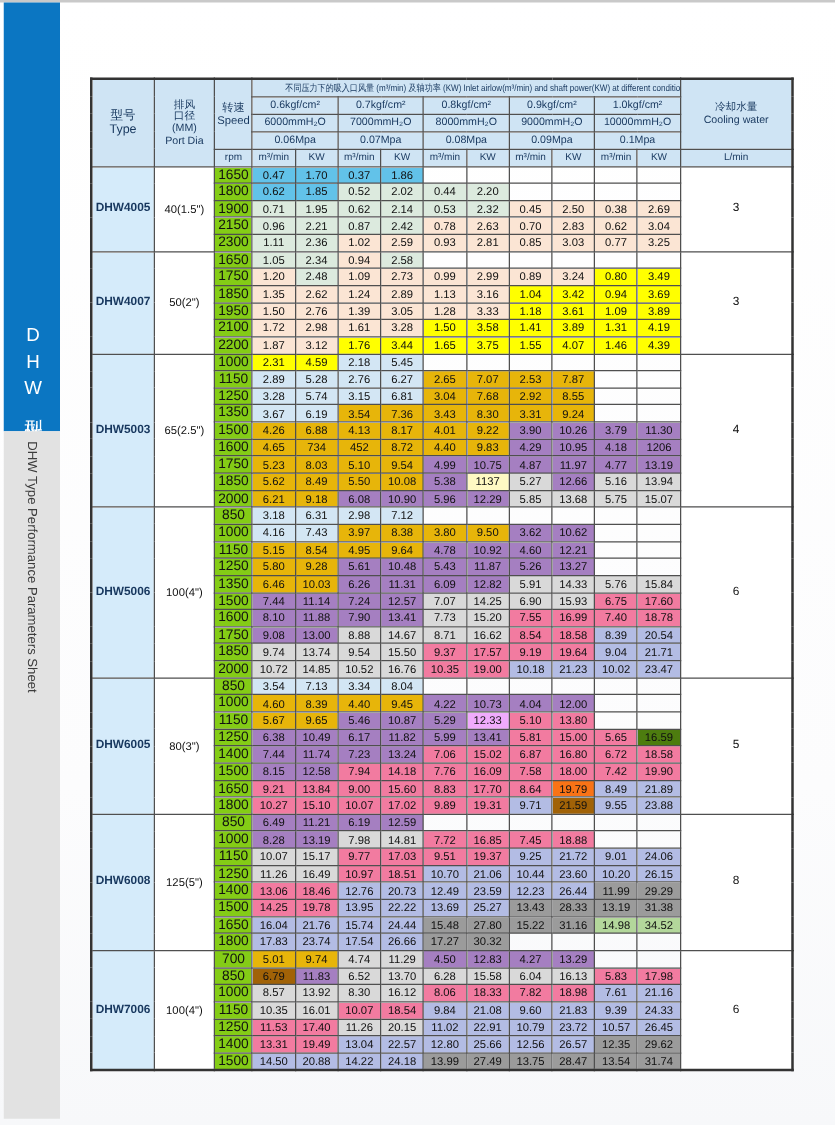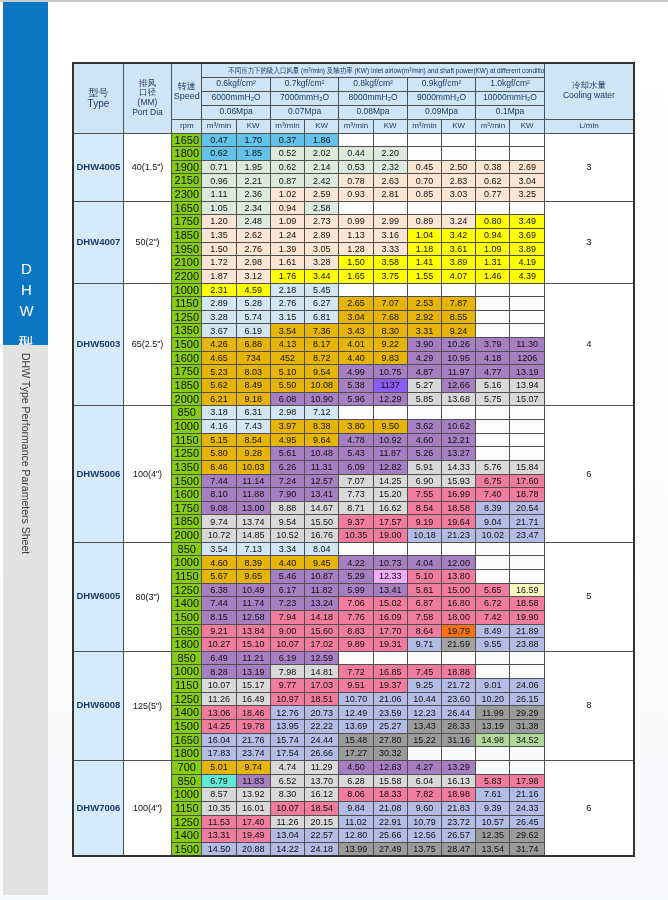--- a/index.html
+++ b/index.html
@@ -387,21 +387,21 @@
         <td class="value-cell" style="background: rgb(165, 127, 193);">4.77</td>
         <td class="value-cell" style="background: rgb(165, 127, 193);">13.19</td>
       </tr>
       <tr>
         <td class="rpm-cell">1850</td>
         <td class="value-cell" style="background: rgb(231, 181, 10);">5.62</td>
         <td class="value-cell" style="background: rgb(231, 181, 10);">8.49</td>
         <td class="value-cell" style="background: rgb(231, 181, 10);">5.50</td>
         <td class="value-cell" style="background: rgb(231, 181, 10);">10.08</td>
         <td class="value-cell" style="background: rgb(165, 127, 193);">5.38</td>
-        <td class="value-cell" style="background: #8b5cf6;">1137</td>
+        <td class="value-cell" style="background: #fef9c3;">1137</td>
         <td class="value-cell" style="background: rgb(217, 217, 217);">5.27</td>
         <td class="value-cell" style="background: rgb(165, 127, 193);">12.66</td>
         <td class="value-cell" style="background: rgb(217, 217, 217);">5.16</td>
         <td class="value-cell" style="background: rgb(217, 217, 217);">13.94</td>
       </tr>
       <tr>
         <td class="rpm-cell">2000</td>
         <td class="value-cell" style="background: rgb(231, 181, 10);">6.21</td>
         <td class="value-cell" style="background: rgb(231, 181, 10);">9.18</td>
         <td class="value-cell" style="background: rgb(165, 127, 193);">6.08</td>
@@ -592,21 +592,21 @@
         <td class="rpm-cell">1250</td>
         <td class="value-cell" style="background: rgb(165, 127, 193);">6.38</td>
         <td class="value-cell" style="background: rgb(165, 127, 193);">10.49</td>
         <td class="value-cell" style="background: rgb(165, 127, 193);">6.17</td>
         <td class="value-cell" style="background: rgb(165, 127, 193);">11.82</td>
         <td class="value-cell" style="background: rgb(165, 127, 193);">5.99</td>
         <td class="value-cell" style="background: rgb(165, 127, 193);">13.41</td>
         <td class="value-cell" style="background: rgb(242, 123, 160);">5.81</td>
         <td class="value-cell" style="background: rgb(242, 123, 160);">15.00</td>
         <td class="value-cell" style="background: rgb(242, 123, 160);">5.65</td>
-        <td class="value-cell" style="background: #fef9c3; margin-left: 22px;">16.59</td>
+        <td class="value-cell" style="background: #4d7c0f; margin-left: 22px;">16.59</td>
       </tr>
       <tr>
         <td class="rpm-cell">1400</td>
         <td class="value-cell" style="background: rgb(165, 127, 193);">7.44</td>
         <td class="value-cell" style="background: rgb(165, 127, 193);">11.74</td>
         <td class="value-cell" style="background: rgb(165, 127, 193);">7.23</td>
         <td class="value-cell" style="background: rgb(165, 127, 193);">13.24</td>
         <td class="value-cell" style="background: rgb(242, 123, 160);">7.06</td>
         <td class="value-cell" style="background: rgb(242, 123, 160);">15.02</td>
         <td class="value-cell" style="background: rgb(242, 123, 160);">6.87</td>
@@ -642,21 +642,21 @@
       </tr>
       <tr>
         <td class="rpm-cell">1800</td>
         <td class="value-cell" style="background: rgb(242, 123, 160);">10.27</td>
         <td class="value-cell" style="background: rgb(242, 123, 160);">15.10</td>
         <td class="value-cell" style="background: rgb(242, 123, 160);">10.07</td>
         <td class="value-cell" style="background: rgb(242, 123, 160);">17.02</td>
         <td class="value-cell" style="background: rgb(242, 123, 160);">9.89</td>
         <td class="value-cell" style="background: rgb(242, 123, 160);">19.31</td>
         <td class="value-cell" style="background: rgb(179, 188, 228);">9.71</td>
-        <td class="value-cell" style="background: #a3a3a3;">21.59</td>
+        <td class="value-cell" style="background: #a16207;">21.59</td>
         <td class="value-cell" style="background: rgb(179, 188, 228);">9.55</td>
         <td class="value-cell" style="background: rgb(179, 188, 228);">23.88</td>
       </tr>
       <tr class="group-start">
         <th class="model-cell" rowspan="8">DHW6008</th>
         <td class="port-cell" rowspan="8">125(5")</td>
         <td class="rpm-cell">850</td>
         <td class="value-cell" style="background: rgb(165, 127, 193);">6.49</td>
         <td class="value-cell" style="background: rgb(165, 127, 193);">11.21</td>
         <td class="value-cell" style="background: rgb(165, 127, 193);">6.19</td>
@@ -771,21 +771,21 @@
         <td class="value-cell" style="background: rgb(165, 127, 193);">4.50</td>
         <td class="value-cell" style="background: rgb(165, 127, 193);">12.83</td>
         <td class="value-cell" style="background: rgb(165, 127, 193);">4.27</td>
         <td class="value-cell" style="background: rgb(165, 127, 193);">13.29</td>
         <td class="value-cell"></td>
         <td class="value-cell"></td>
         <td class="cool-cell" rowspan="7">6</td>
       </tr>
       <tr>
         <td class="rpm-cell">850</td>
-        <td class="value-cell" style="background: #5eead4;">6.79</td>
+        <td class="value-cell" style="background: #a16207;">6.79</td>
         <td class="value-cell" style="background: rgb(165, 127, 193);">11.83</td>
         <td class="value-cell" style="background: rgb(217, 217, 217);">6.52</td>
         <td class="value-cell" style="background: rgb(217, 217, 217);">13.70</td>
         <td class="value-cell" style="background: rgb(217, 217, 217);">6.28</td>
         <td class="value-cell" style="background: rgb(217, 217, 217);">15.58</td>
         <td class="value-cell" style="background: rgb(217, 217, 217);">6.04</td>
         <td class="value-cell" style="background: rgb(217, 217, 217);">16.13</td>
         <td class="value-cell" style="background: rgb(242, 123, 160);">5.83</td>
         <td class="value-cell" style="background: rgb(242, 123, 160);">17.98</td>
       </tr>

